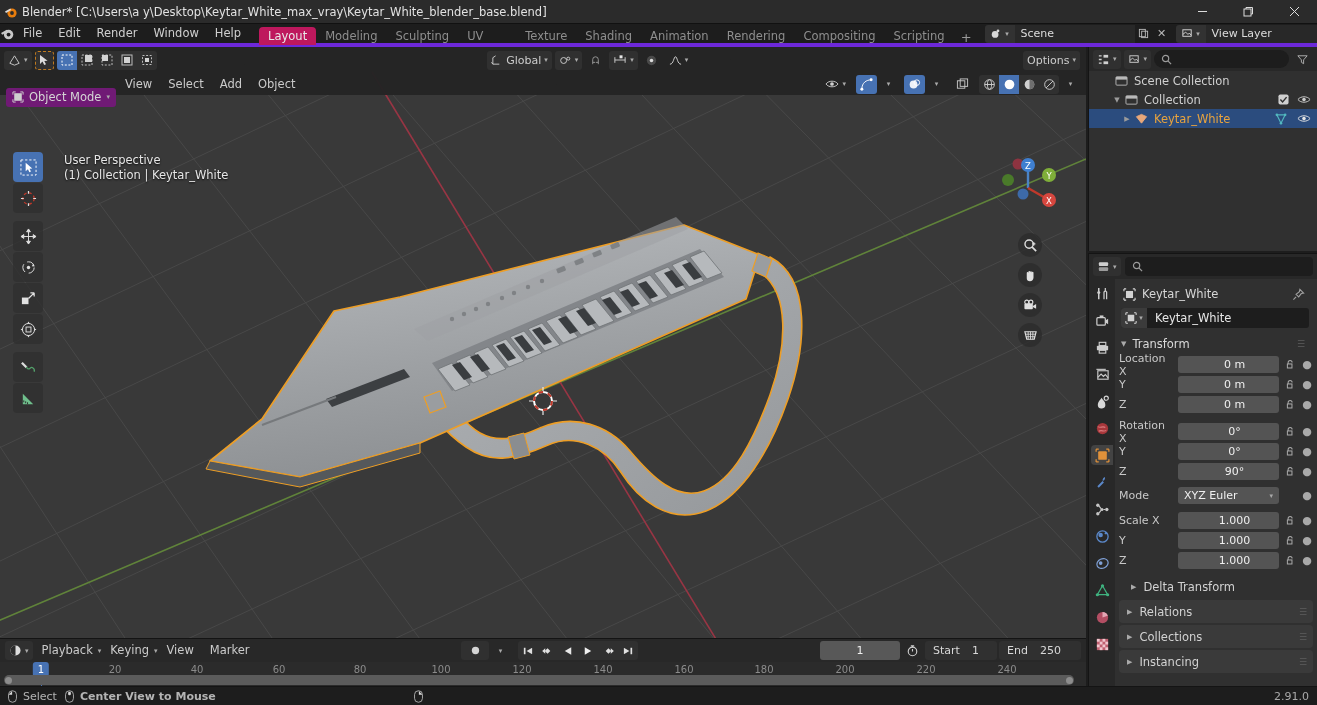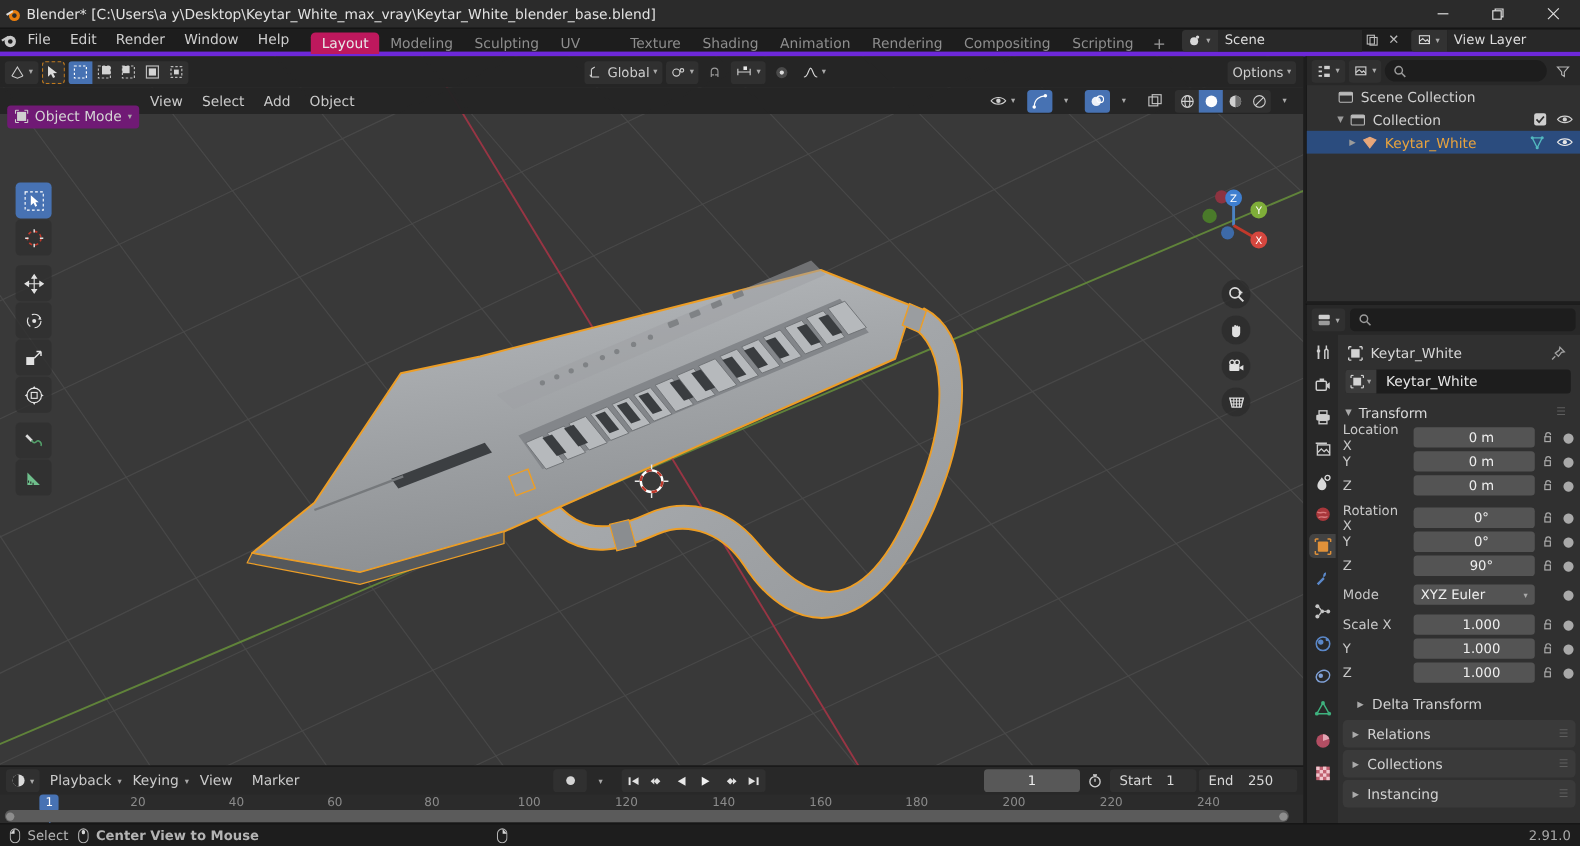--- a/index.html
+++ b/index.html
@@ -516,20 +516,24 @@
               <circle cx="7" cy="7" r="5.2" fill="none" stroke="#cfcfcf"></circle>
               <path d="M3.3 10.7 L10.7 3.3" stroke="#cfcfcf"></path>
             </svg>
           </div>
       </div>
       <div class="hbtn flat">
           <span class="caret">▾</span>
         </div>
     </div>
 
+    <div class="vp-info">
+      <div>User Perspective</div>
+      <div>(1) Collection | Keytar_White</div>
+    </div>
 
     <div class="toolbar">
       <div class="tool on">
         <svg width="17" height="17" viewBox="0 0 18 18">
             <rect x="1" y="1" width="16" height="16" fill="none" stroke="#fff" stroke-dasharray="2.4 2"></rect>
             <path d="M6 4 L6 13 L8.4 10.8 L10 14 L11.6 13.2 L10.1 10.2 L13 10 Z" fill="#fff"></path>
           </svg>
       </div>
       <div class="tool">
         <svg width="17" height="17" viewBox="0 0 18 18">

